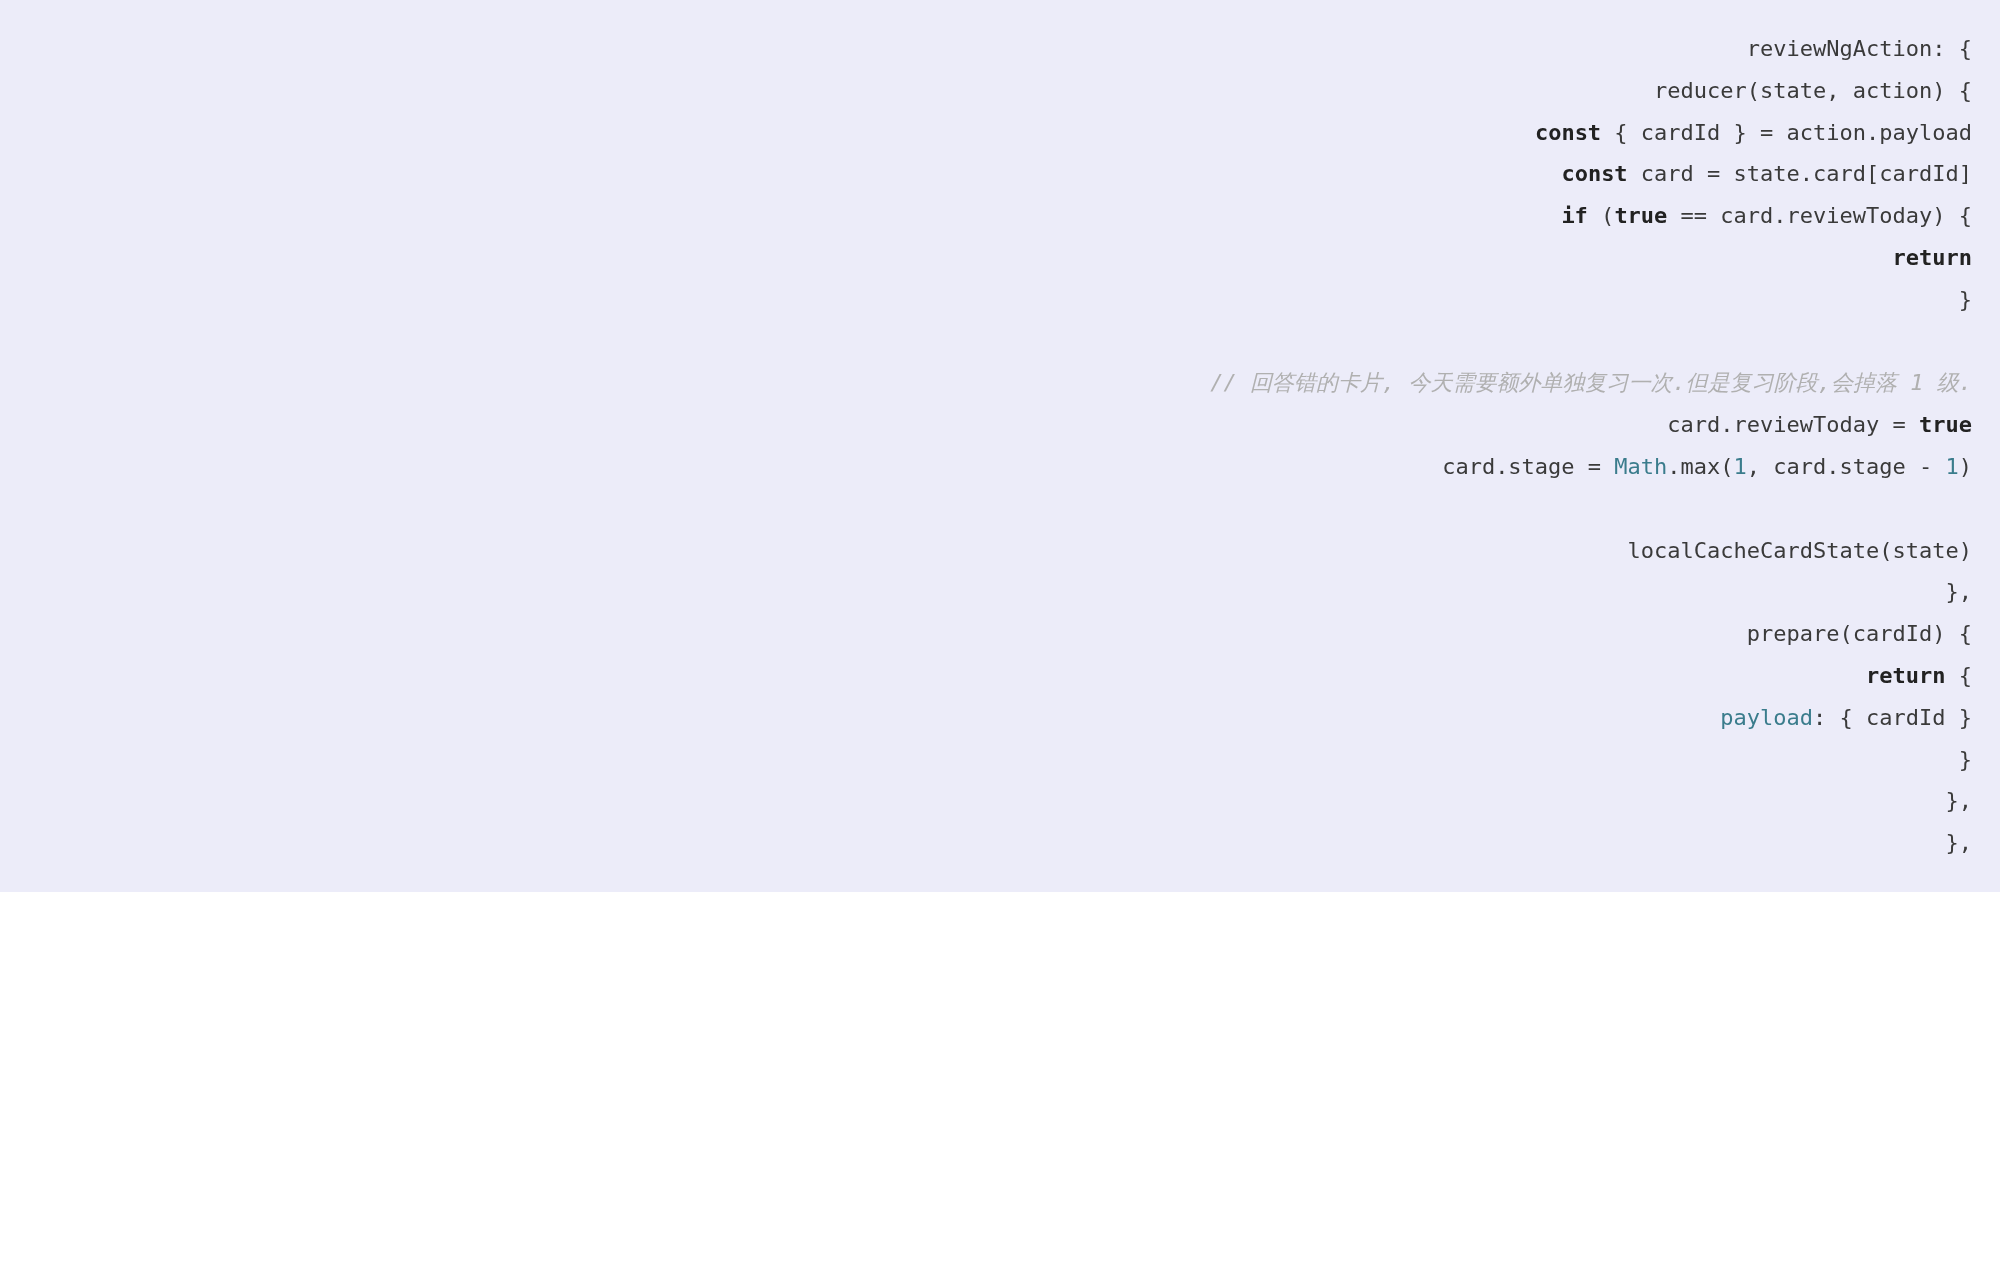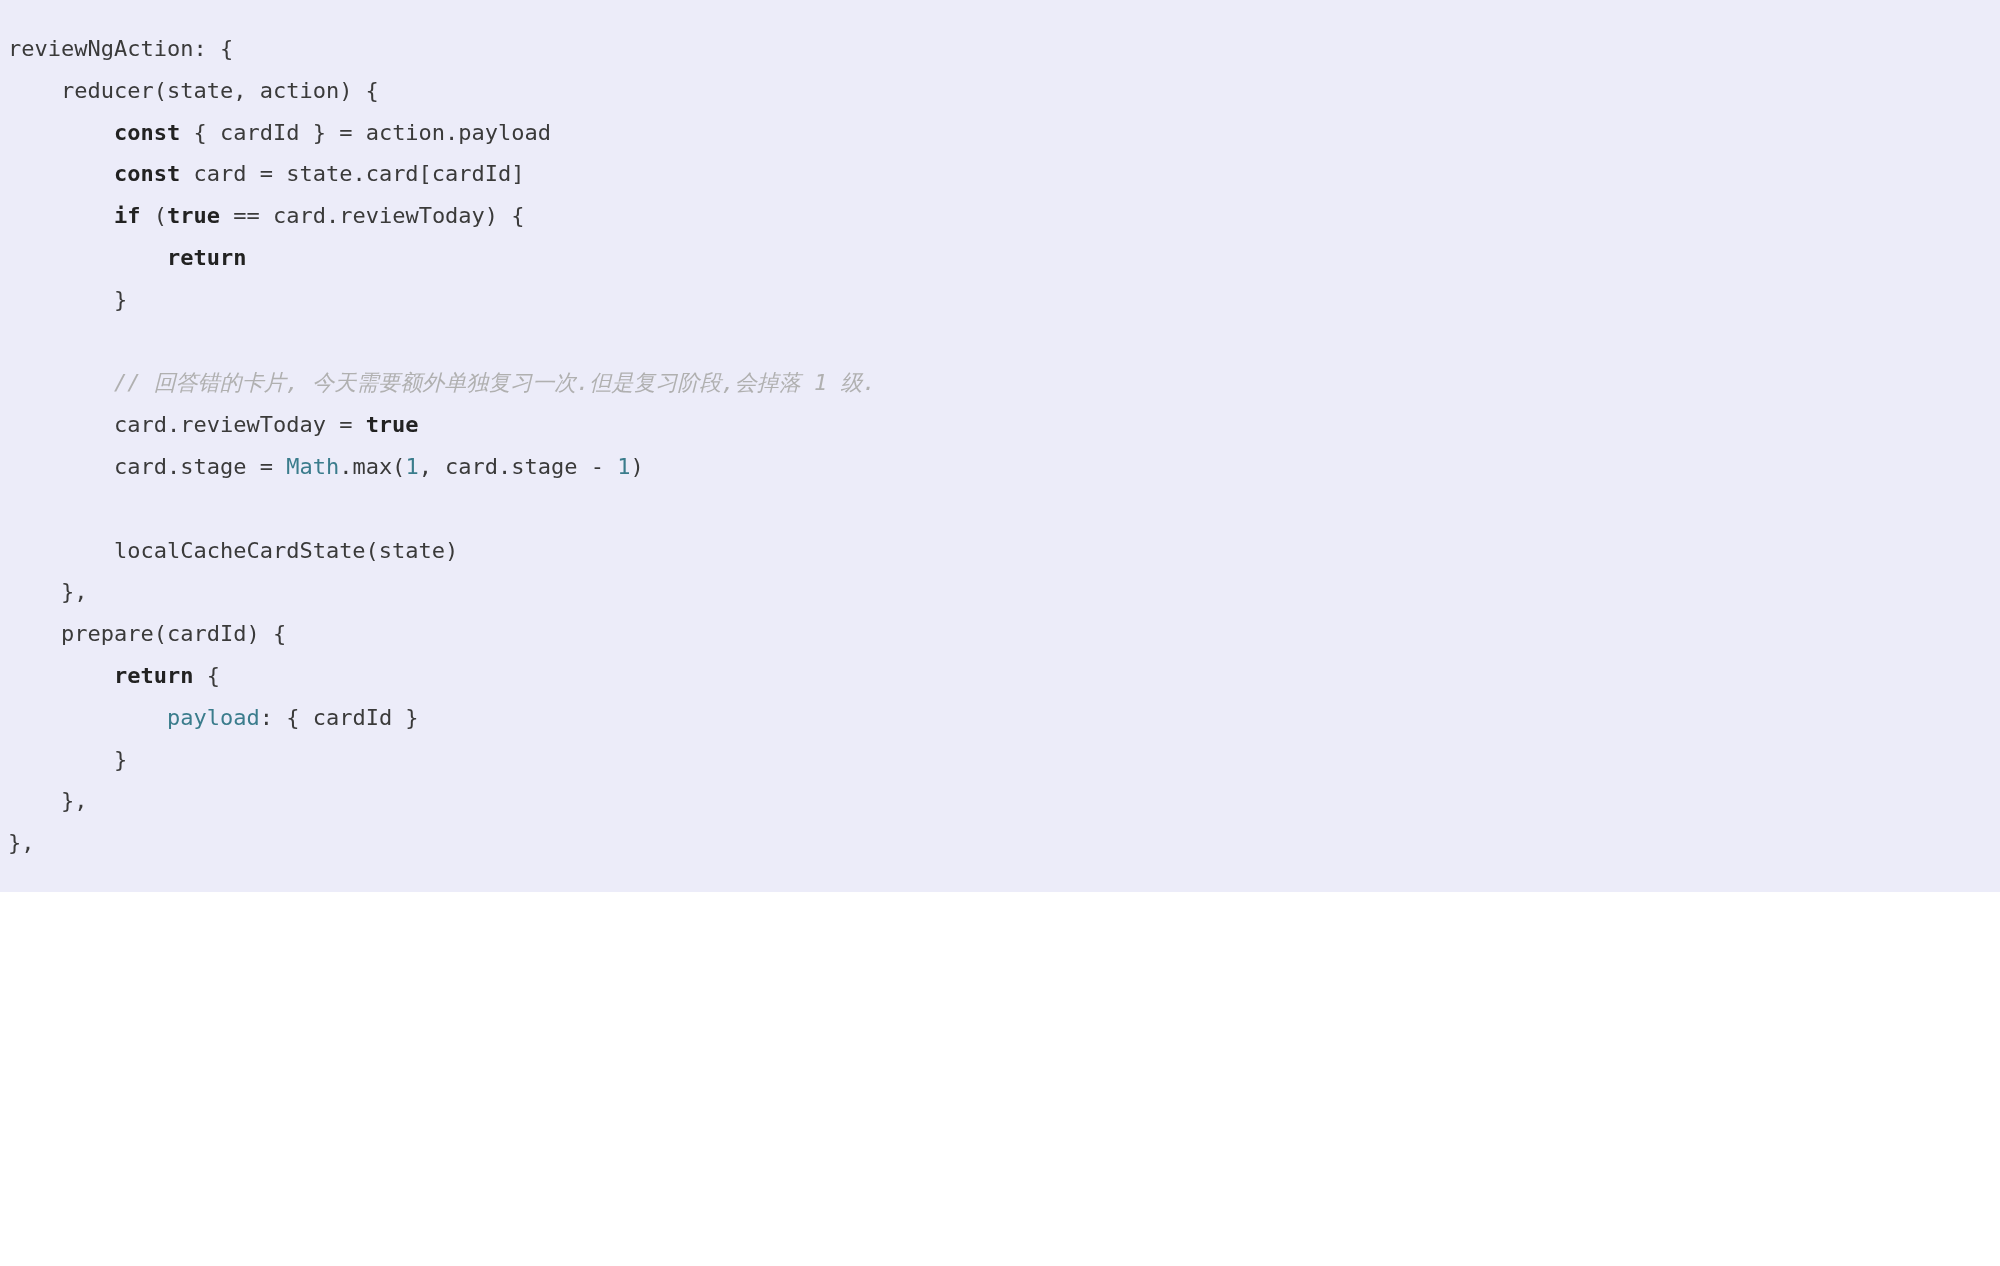--- a/index.html
+++ b/index.html
@@ -3,26 +3,27 @@
 <meta charset="utf-8">
 <style>
   * { margin: 0; padding: 0; box-sizing: border-box; }
   body {
     background: #ffffff;
     font-family: "Menlo", "Consolas", "DejaVu Sans Mono", monospace;
     padding: 0;
   }
   .code-block {
     background: #ECECF9;
-    padding: 28px 8px;
+    padding: 28px 28px;
     font-size: 22px;
     line-height: 1.9;
     color: #3a3a3a;
     white-space: pre;
     overflow-x: auto;
+    text-align: right;
   }
   .kw { font-weight: 600; color: #222; }      
   .cls { color: #3A7C8C; }                    
   .attr { color: #3A7C8C; }                   
   .comment { color: #b0b0b0; font-style: italic; }
   .num { color: #3A7C8C; }
 </style>
 </head>
 <body>
 

